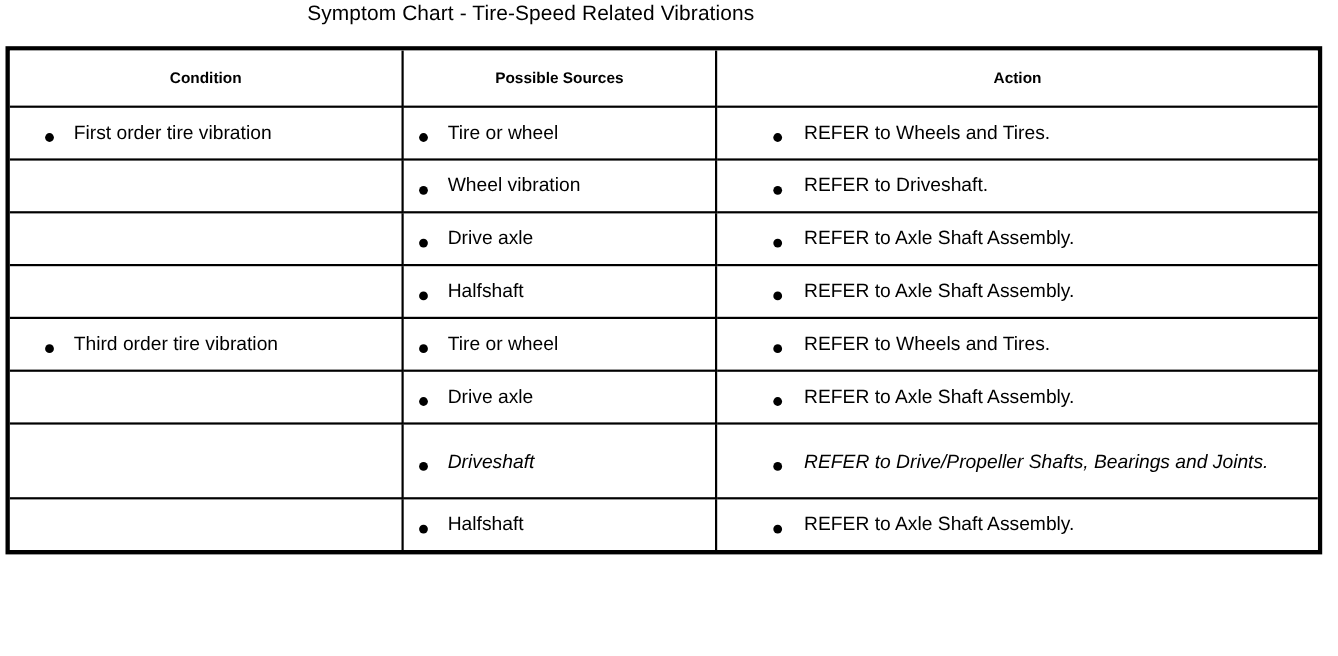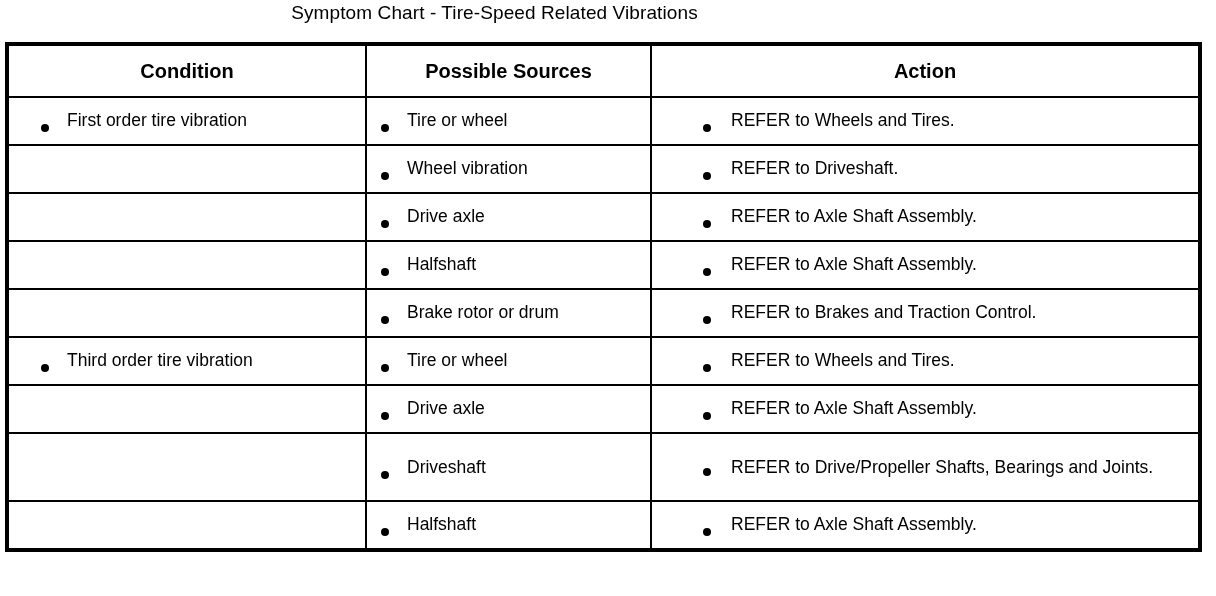--- a/index.html
+++ b/index.html
@@ -25,21 +25,20 @@
   .chart-title {
     position: absolute;
     left: 0;
     top: 2px;
     width: 965px;
     text-align: center;
     font-size: 19px;
     font-weight: 400;
     letter-spacing: 0.1px;
     white-space: nowrap;
-    margin-left: 12px;
   }
 
   
   .table-wrap {
     position: absolute;
     left: 5px;
     top: 42px;
     width: 1197px;
     border: 4px solid #000000;
     box-sizing: border-box;
@@ -68,40 +67,40 @@
   table.symptom-table td:last-child {
     border-right: none;
   }
   table.symptom-table tr:last-child td {
     border-bottom: none;
   }
 
   
   thead th {
     height: 50px;
-    font-size: 20px;
+    font-size: 14px;
     font-weight: bold;
     text-align: center;
   }
   thead th .hdr-label {
     display: block;
     line-height: 1.1;
   }
 
   
   tbody td {
     height: 46px;
   }
   tbody tr.tall td {
     height: 66px;
   }
 
   .cell {
     display: flex;
-    align-items: flex-end;
+    align-items: center;
     font-size: 17.5px;
     line-height: 1.25;
   }
   .cell.empty {
     min-height: 1px;
   }
 
   .bullet {
     flex: 0 0 auto;
     display: inline-block;
@@ -121,21 +120,21 @@
   td.c-condition .bullet { margin-right: 18px; }
 
   td.c-sources .cell { padding-left: 14px; }
   td.c-sources .bullet { margin-right: 18px; }
 
   td.c-action .cell { padding-left: 25px; margin-left: 26px; }
   td.c-action .bullet { margin-right: 20px; }
 
   
   tr.tall td.c-action .cell { align-items: center; }
-  tr.tall td .cell { padding-top: 2px; }
+  tr.tall td .cell { padding-top: 2px; font-style: italic; }
 </style>
 </head>
 <body>
 
 <div class="page">
 
   <div class="chart-title">Symptom Chart - Tire-Speed Related Vibrations</div>
 
   <div class="table-wrap">
     <table class="symptom-table">
@@ -224,37 +223,20 @@
             </td>
             <td class="c-action">
               <div class="cell">
                 <span class="bullet"></span>
                 <span class="cell-text">REFER to Axle Shaft Assembly.</span>
               </div>
             </td>
           </tr>
           <tr>
             <td class="c-condition">
-              <div class="cell empty"></div>
-            </td>
-            <td class="c-sources">
-              <div class="cell">
-                <span class="bullet"></span>
-                <span class="cell-text">Brake rotor or drum</span>
-              </div>
-            </td>
-            <td class="c-action">
-              <div class="cell">
-                <span class="bullet"></span>
-                <span class="cell-text">REFER to Brakes and Traction Control.</span>
-              </div>
-            </td>
-          </tr>
-          <tr>
-            <td class="c-condition">
               <div class="cell">
                 <span class="bullet"></span>
                 <span class="cell-text">Third order tire vibration</span>
               </div>
             </td>
             <td class="c-sources">
               <div class="cell">
                 <span class="bullet"></span>
                 <span class="cell-text">Tire or wheel</span>
               </div>

